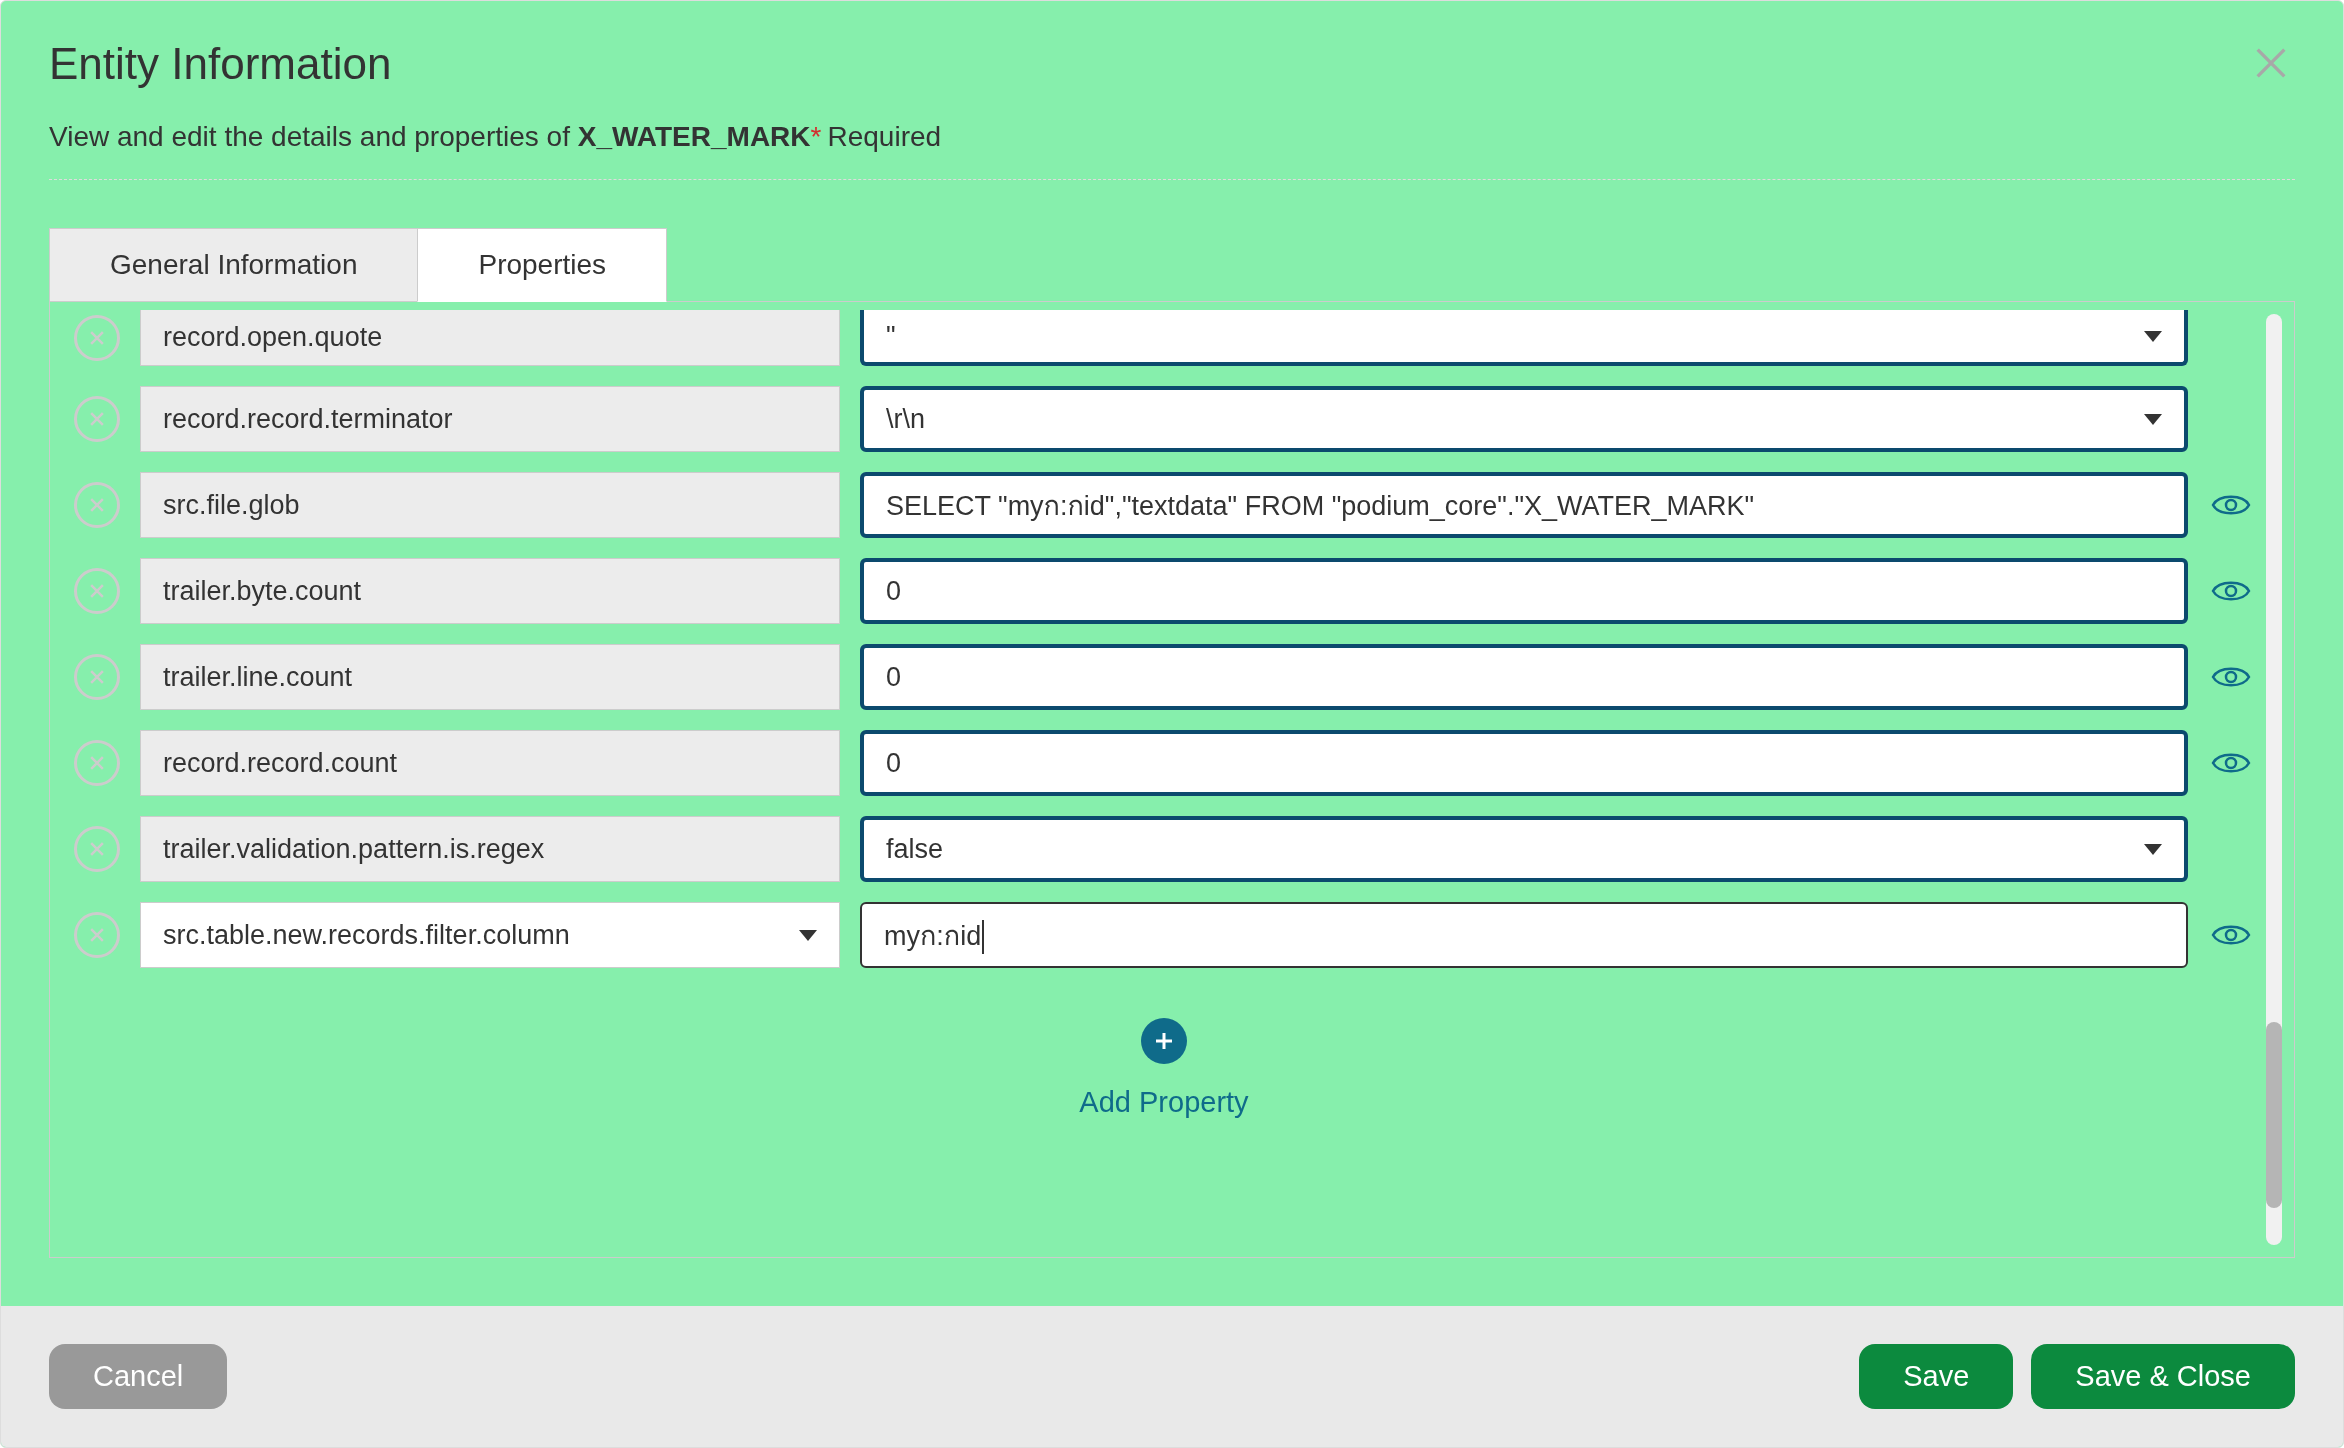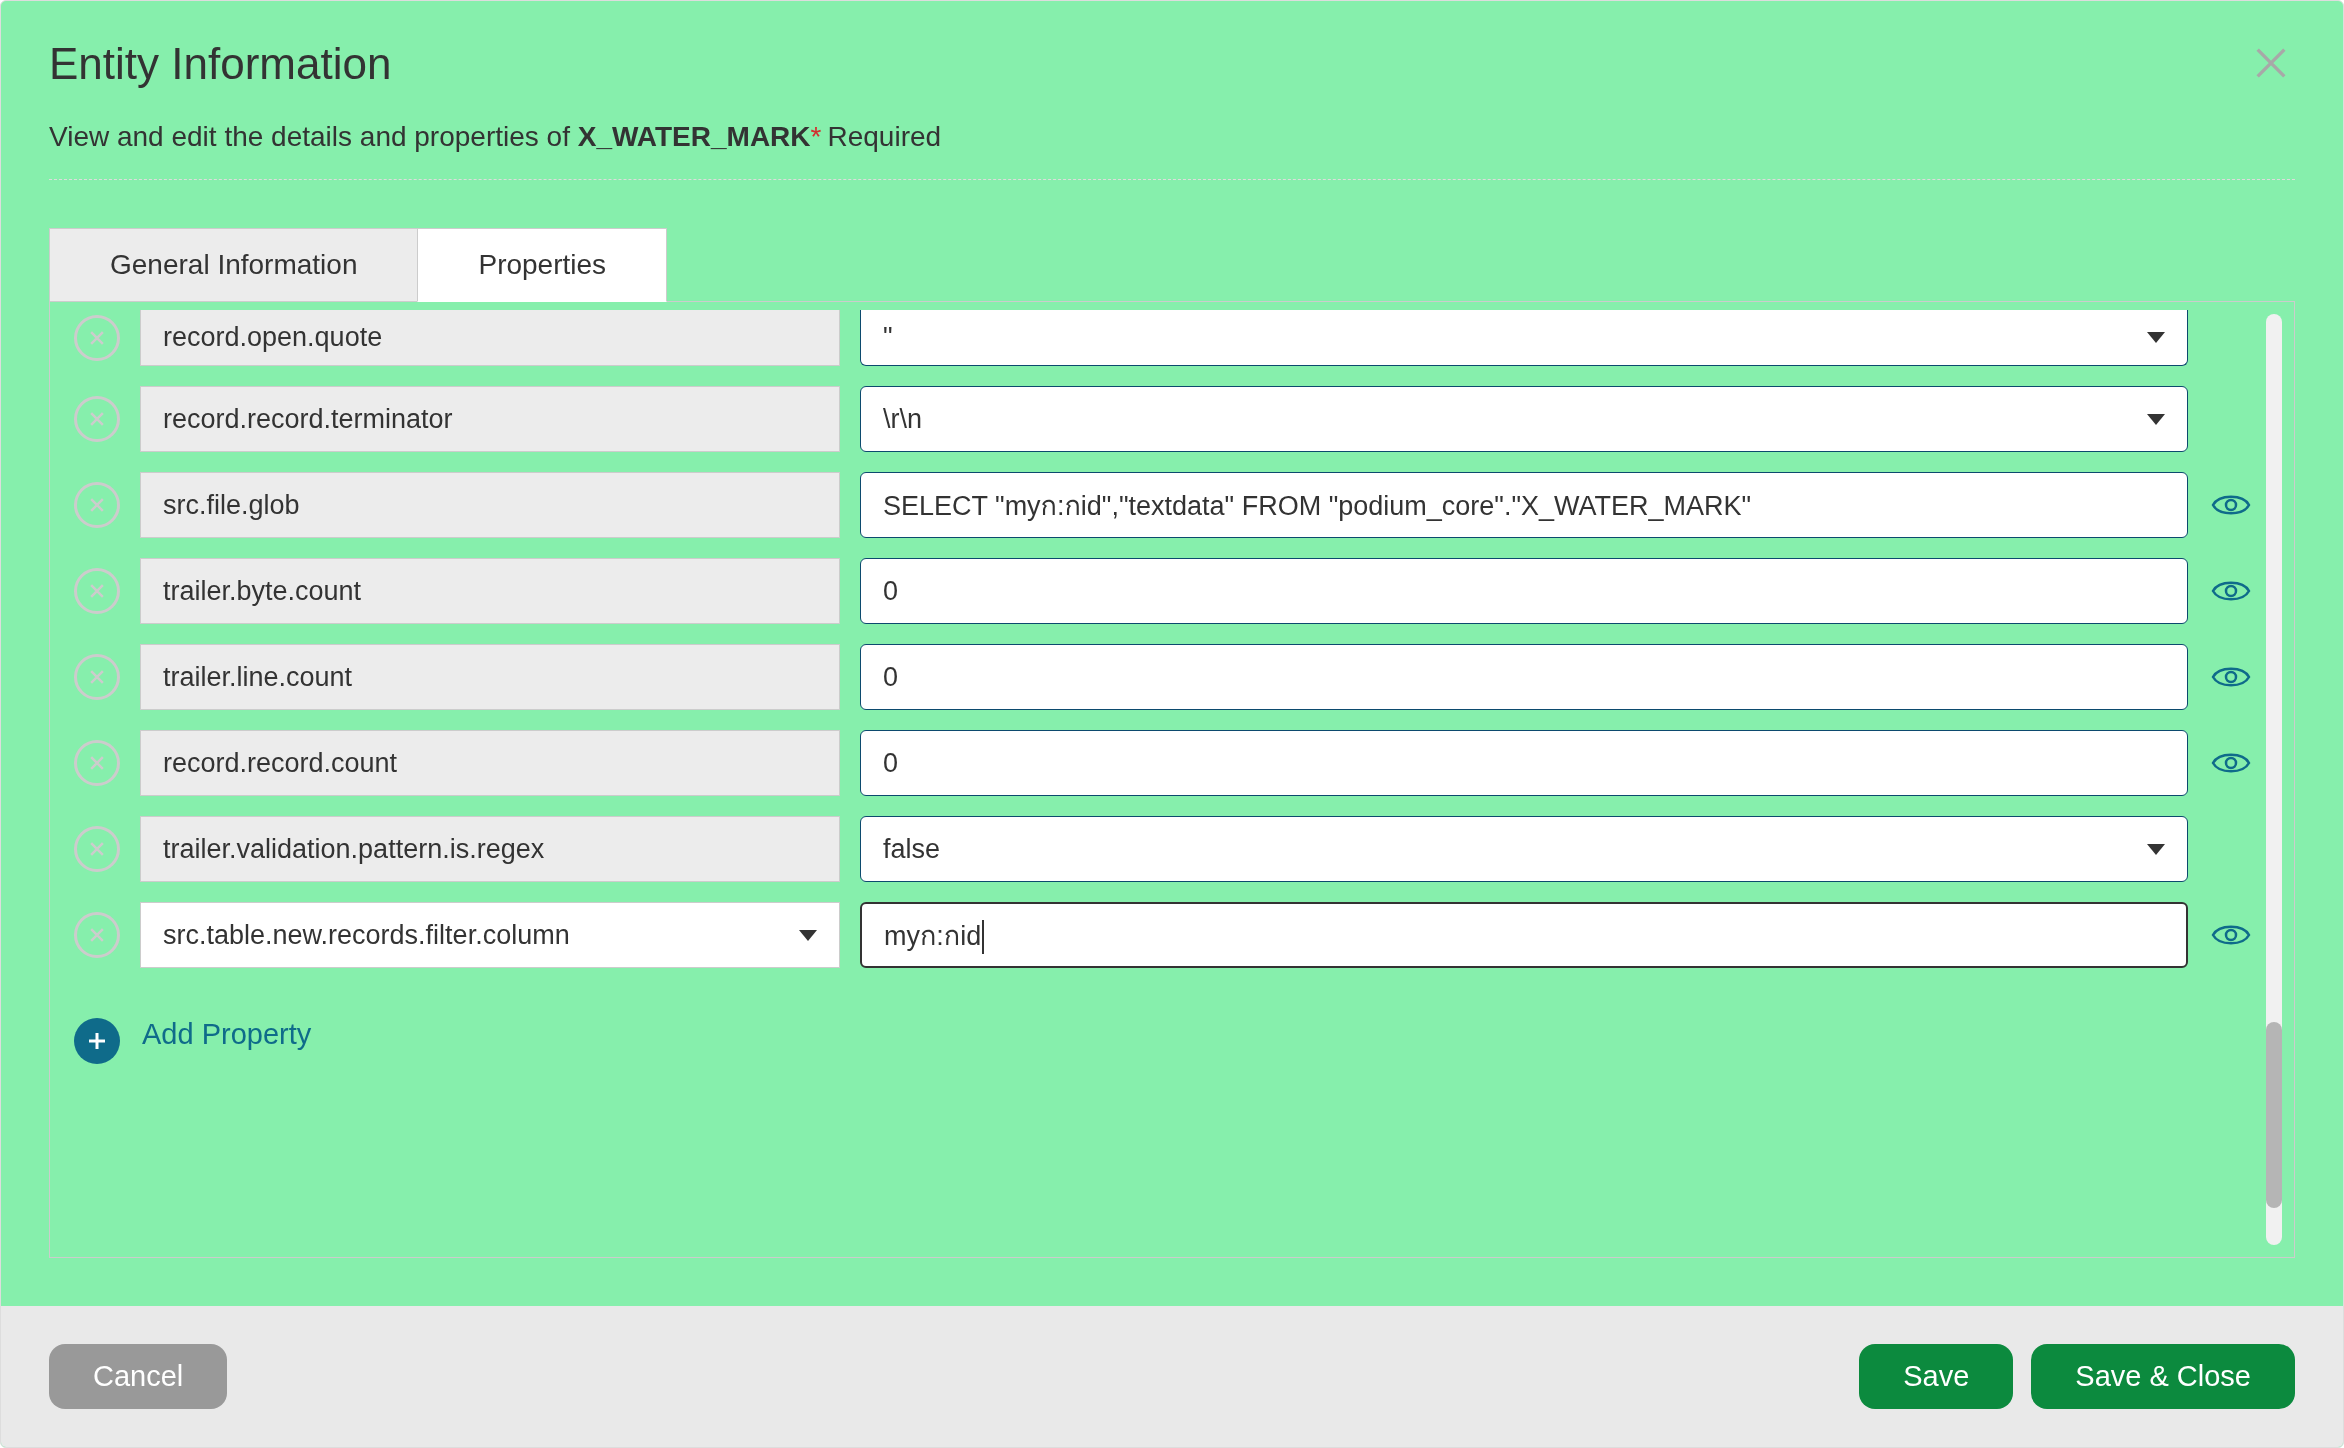--- a/index.html
+++ b/index.html
@@ -149,21 +149,21 @@
 .prop-name.editable {
   background: #fff;
   justify-content: space-between;
   gap: 13px;
 }
 
 .prop-value {
   flex: 1;
   height: 66px;
   padding: 0 22px;
-  border: 1px solid #0c4a6e;
+  border: 4px solid #0c4a6e;
   border-radius: 6px;
   background: #fff;
   font-size: 27px;
   color: #333;
   display: flex;
   align-items: center;
   justify-content: space-between;
   min-width: 0;
 }
 
@@ -192,24 +192,26 @@
   cursor: pointer;
   flex-shrink: 0;
 }
 
 .view-btn svg { width: 40px; height: 28px; }
 
 .view-spacer { width: 46px; flex-shrink: 0; }
 
 .add-row {
   display: flex;
+  align-items: center;
   gap: 22px;
   margin-top: 50px;
   margin-left: 0;
   cursor: pointer;
+  flex-direction: column;
 }
 
 .add-icon {
   width: 46px; height: 46px;
   background: #0f6b8a;
   border-radius: 50%;
   display: flex; align-items: center; justify-content: center;
   color: #fff;
 }
 

